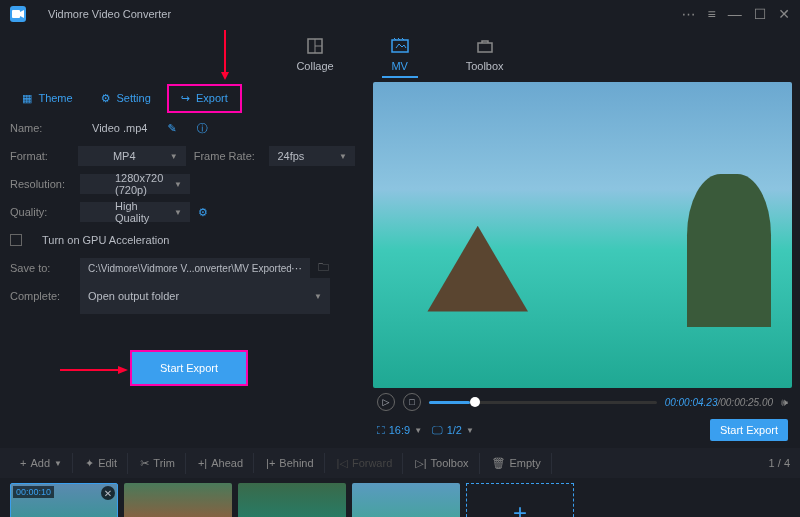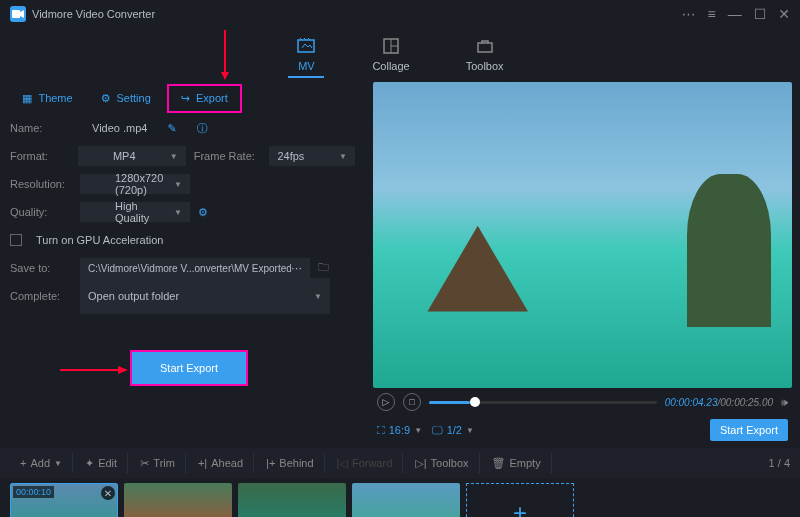--- a/index.html
+++ b/index.html
@@ -1,39 +1,39 @@
 <!DOCTYPE html>
 <html><head>
 <meta charset="utf-8">
 <style>
 *{margin:0;padding:0;box-sizing:border-box;font-family:Arial,sans-serif;}
 body{background:#1a1d24;color:#b8bcc4;font-size:11px;overflow:hidden;width:800px;height:517px;}
 .titlebar{height:28px;display:flex;align-items:center;padding:0 10px;justify-content:space-between;}
-.titlebar-left{display:flex;align-items:center;gap:6px;}
+.titlebar-left{display:flex;align-items:center;gap:22px;}
 .logo{width:16px;height:16px;background:#3a9fef;border-radius:3px;display:flex;align-items:center;justify-content:center;}
 .titlebar-right{display:flex;align-items:center;gap:12px;color:#888;}
 .titlebar-right span{cursor:pointer;font-size:14px;}
 .main-tabs{height:50px;display:flex;justify-content:center;gap:40px;padding-top:4px;}
 .main-tab{display:flex;flex-direction:column;align-items:center;gap:4px;cursor:pointer;padding:4px 8px;}
 .main-tab.active{color:#3a9fef;border-bottom:2px solid #3a9fef;}
 .main-tab-icon{width:20px;height:20px;display:flex;align-items:center;justify-content:center;}
 .content{display:flex;height:370px;}
 .left-panel{width:365px;padding:4px 10px;}
 .sub-tabs{display:flex;gap:4px;height:32px;align-items:center;}
 .sub-tab{display:flex;align-items:center;gap:6px;padding:6px 12px;cursor:pointer;color:#3a9fef;}
 .sub-tab.highlight{border:2px solid #ff00aa;}
 .form-row{display:flex;align-items:center;height:28px;gap:8px;}
 .form-label{width:62px;color:#888;}
 .dropdown{background:#252932;border:none;color:#b8bcc4;padding:3px 8px;height:20px;display:flex;align-items:center;justify-content:space-between;cursor:pointer;position:relative;}
 .dropdown.w110{width:110px;padding-left:35px;}
 .dropdown.w88{width:88px;}
 .caret{font-size:8px;color:#888;}
 .name-row{display:flex;align-items:center;gap:20px;height:28px;}
 .icon-btn{cursor:pointer;color:#3a9fef;}
-.checkbox-row{display:flex;align-items:center;gap:14px;height:28px;}
+.checkbox-row{display:flex;align-items:center;gap:20px;height:28px;}
 .checkbox{width:12px;height:12px;border:1px solid #666;cursor:pointer;}
 .path-input{background:#252932;padding:3px 8px;height:20px;flex:1;display:flex;align-items:center;justify-content:space-between;max-width:230px;}
 .complete-dd{background:#252932;padding:18px 8px;height:20px;width:250px;display:flex;align-items:center;justify-content:space-between;cursor:pointer;}
 .start-export-btn{background:#3a9fef;color:#fff;border:2px solid #ff00aa;padding:10px 28px;cursor:pointer;margin-top:40px;margin-left:120px;display:inline-block;}
 .right-panel{flex:1;padding:4px 8px;display:flex;flex-direction:column;}
 .preview{flex:1;background:linear-gradient(180deg,#6ba8d0 0%,#8cc4e0 35%,#3ec9b8 55%,#1fa893 100%);border-radius:2px;position:relative;overflow:hidden;}
 .preview::before{content:"";position:absolute;left:10%;bottom:25%;width:30%;height:28%;background:#5a4530;clip-path:polygon(10% 100%,50% 0%,90% 100%);}
 .preview::after{content:"";position:absolute;right:5%;top:30%;width:20%;height:50%;background:#3a5a3a;border-radius:40% 40% 0 0;}
 .player-controls{height:28px;display:flex;align-items:center;gap:8px;padding:0 4px;}
 .ctrl-btn{width:18px;height:18px;border:1px solid #666;border-radius:50%;display:flex;align-items:center;justify-content:center;cursor:pointer;font-size:9px;}
@@ -76,39 +76,39 @@
   <div class="titlebar-right">
     <span>⋯</span>
     <span>≡</span>
     <span>—</span>
     <span>☐</span>
     <span>✕</span>
   </div>
 </div>
 
 <div class="main-tabs">
+  <div class="main-tab">
+    <div class="main-tab-icon">
+        <svg width="20" height="20" viewBox="0 0 20 20">
+          <rect x="3" y="3" width="14" height="14" fill="none" stroke="#888" stroke-width="1.5"></rect>
+          <line x1="10" y1="3" x2="10" y2="17" stroke="#888"></line>
+          <line x1="10" y1="10" x2="17" y2="10" stroke="#888"></line>
+        </svg>
+      </div>
+    <span>Collage</span>
+  </div>
   <div class="main-tab active">
     <div class="main-tab-icon">
         <svg width="20" height="20" viewBox="0 0 20 20">
           <rect x="2" y="4" width="16" height="12" fill="none" stroke="#3a9fef" stroke-width="1.5"></rect>
           <path d="M6 12 L9 8 L12 11 L14 9 L16 12" stroke="#3a9fef" fill="none"></path>
           <path d="M4 2 L6 4 M8 2 L10 4 M12 2 L14 4" stroke="#3a9fef"></path>
         </svg>
       </div>
     <span>MV</span>
-  </div>
-  <div class="main-tab">
-    <div class="main-tab-icon">
-        <svg width="20" height="20" viewBox="0 0 20 20">
-          <rect x="3" y="3" width="14" height="14" fill="none" stroke="#888" stroke-width="1.5"></rect>
-          <line x1="10" y1="3" x2="10" y2="17" stroke="#888"></line>
-          <line x1="10" y1="10" x2="17" y2="10" stroke="#888"></line>
-        </svg>
-      </div>
-    <span>Collage</span>
   </div>
   <div class="main-tab">
     <div class="main-tab-icon">
         <svg width="20" height="20" viewBox="0 0 20 20">
           <rect x="3" y="7" width="14" height="9" fill="none" stroke="#888" stroke-width="1.5"></rect>
           <path d="M7 7 L7 5 L13 5 L13 7" fill="none" stroke="#888" stroke-width="1.5"></path>
         </svg>
       </div>
     <span>Toolbox</span>
   </div>

